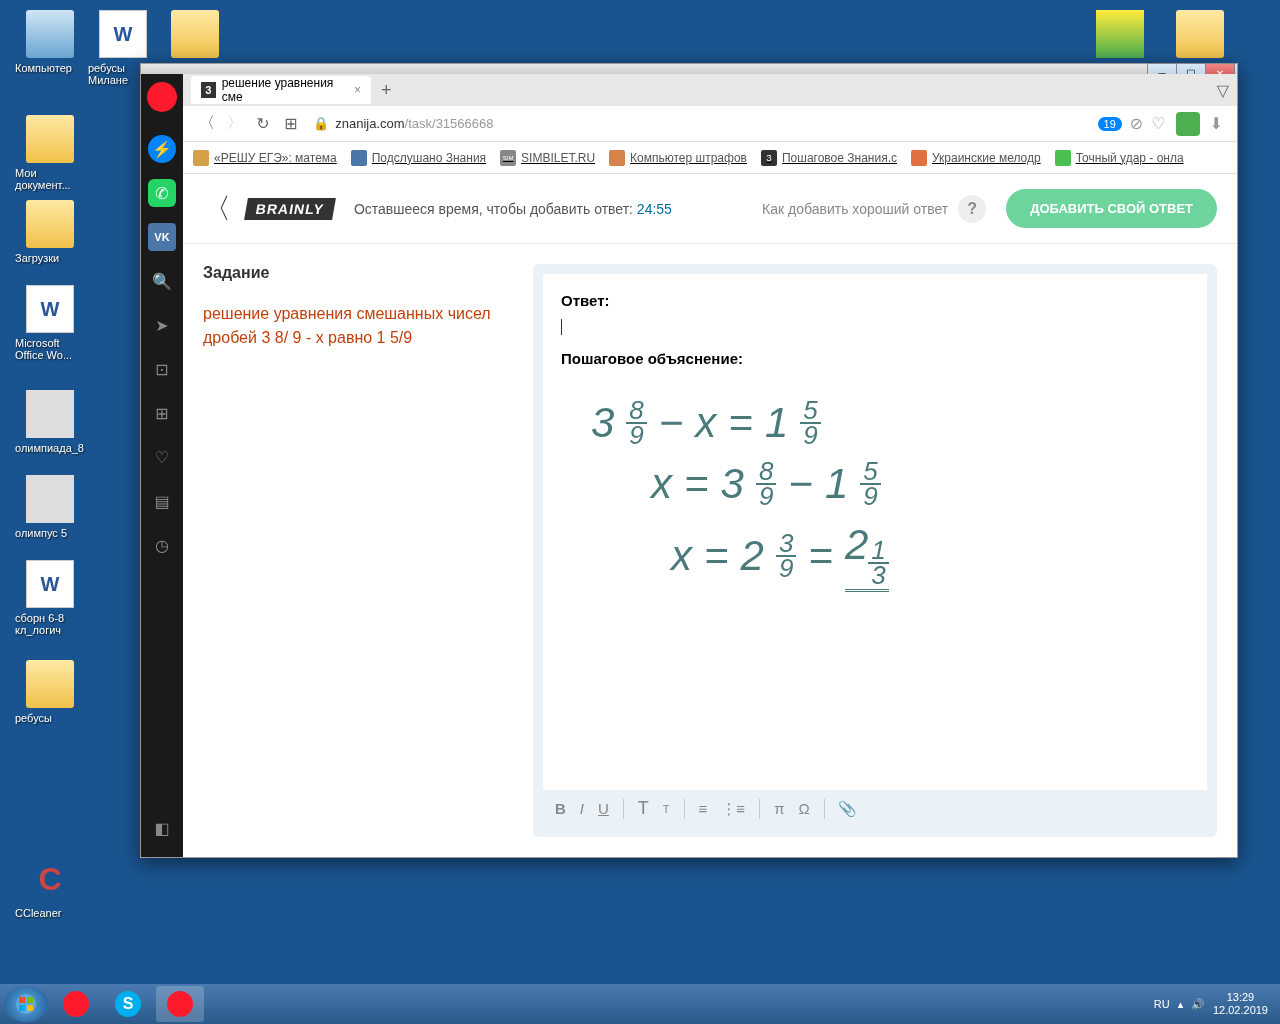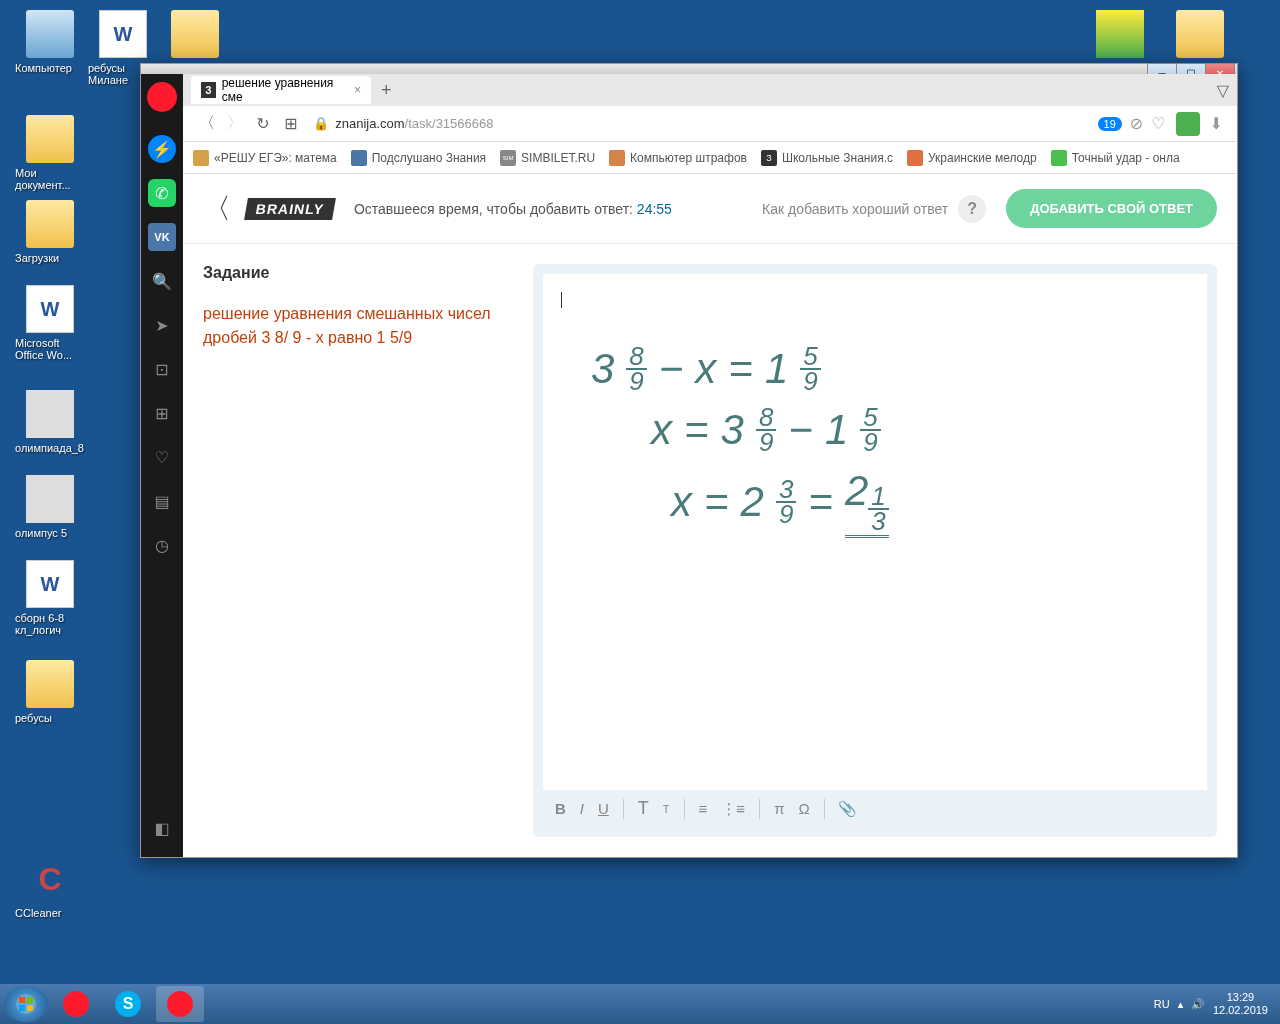--- a/index.html
+++ b/index.html
@@ -41,21 +41,21 @@
 .addr-bar { height: 36px; display: flex; align-items: center; padding: 0 10px; border-bottom: 1px solid #e0e0e0; }
 .nav-btn { width: 28px; height: 28px; display: flex; align-items: center; justify-content: center; color: #666; cursor: pointer; font-size: 16px; }
 .url-field { flex: 1; margin: 0 8px; display: flex; align-items: center; font-size: 13px; }
 .lock-icon { color: #4caf50; margin-right: 6px; }
 .url-domain { color: #333; }
 .url-path { color: #999; }
 .addr-badge { background: #0084ff; color: white; border-radius: 10px; padding: 1px 6px; font-size: 11px; margin-right: 4px; }
 .addr-icon { margin: 0 4px; color: #999; cursor: pointer; }
 .ext-icon { width: 24px; height: 24px; background: #4caf50; border-radius: 4px; margin: 0 6px; }
 
-.bookmarks-bar { height: 32px; display: flex; align-items: center; padding: 0 10px; gap: 14px; border-bottom: 1px solid #e0e0e0; font-size: 12px; overflow: hidden; }
+.bookmarks-bar { height: 32px; display: flex; align-items: center; padding: 0 10px; gap: 14px; border-bottom: 1px solid #e0e0e0; font-size: 12px; overflow: hidden; text-decoration: underline; }
 .bookmark { display: flex; align-items: center; gap: 5px; color: #555; cursor: pointer; white-space: nowrap; }
 .bm-icon { width: 16px; height: 16px; border-radius: 2px; display: flex; align-items: center; justify-content: center; font-size: 9px; color: white; flex-shrink: 0; }
 
 .page-content { position: absolute; top: 100px; left: 0; right: 0; bottom: 0; background: white; overflow: hidden; }
 .page-header { height: 70px; display: flex; align-items: center; padding: 0 20px; border-bottom: 1px solid #e8e8e8; }
 .back-btn { font-size: 28px; color: #333; cursor: pointer; margin-right: 15px; }
 .brainly-logo { background: #333; color: white; padding: 3px 10px; font-weight: bold; font-size: 14px; transform: skewX(-10deg); margin-right: 20px; letter-spacing: 1px; }
 .time-info { font-size: 14px; color: #555; }
 .time-value { color: #0369a1; font-weight: normal; }
 .help-text { margin-left: auto; color: #888; font-size: 14px; margin-right: 10px; }
@@ -213,21 +213,21 @@
       <div class="bookmark">
           <div class="bm-icon" style="background:#888;font-size:6px">SIM</div>
           <span>SIMBILET.RU</span>
         </div>
       <div class="bookmark">
           <div class="bm-icon" style="background:#d4844a"></div>
           <span>Компьютер штрафов</span>
         </div>
       <div class="bookmark">
           <div class="bm-icon" style="background:#333">З</div>
-          <span>Школьные Знания.c</span>
+          <span>Пошаговое Знания.c</span>
         </div>
       <div class="bookmark">
           <div class="bm-icon" style="background:#e07040"></div>
           <span>Украинские мелодр</span>
         </div>
       <div class="bookmark">
           <div class="bm-icon" style="background:#4ac050"></div>
           <span>Точный удар - онла</span>
         </div>
     </div>
@@ -246,21 +246,23 @@
 
       <div class="page-body">
         <div class="task-col">
           <div class="task-title">Задание</div>
           <div class="task-text">решение уравнения смешанных чисел дробей 3 8/ 9 - x равно 1 5/9</div>
         </div>
 
         <div class="answer-col">
           <div class="answer-box">
             <div class="answer-content">
+              <div class="answer-label">Ответ:</div>
               <div class="cursor-line"></div>
+              <div class="explain-label">Пошаговое объяснение:</div>
 
               <div class="math-area">
                 <div class="math-line">
                   <span class="whole">3</span>
                     <span class="frac">
                       <span class="num">8</span>
                       <span>9</span>
                     </span>
                   <span>−</span>
                     <span>x</span>

